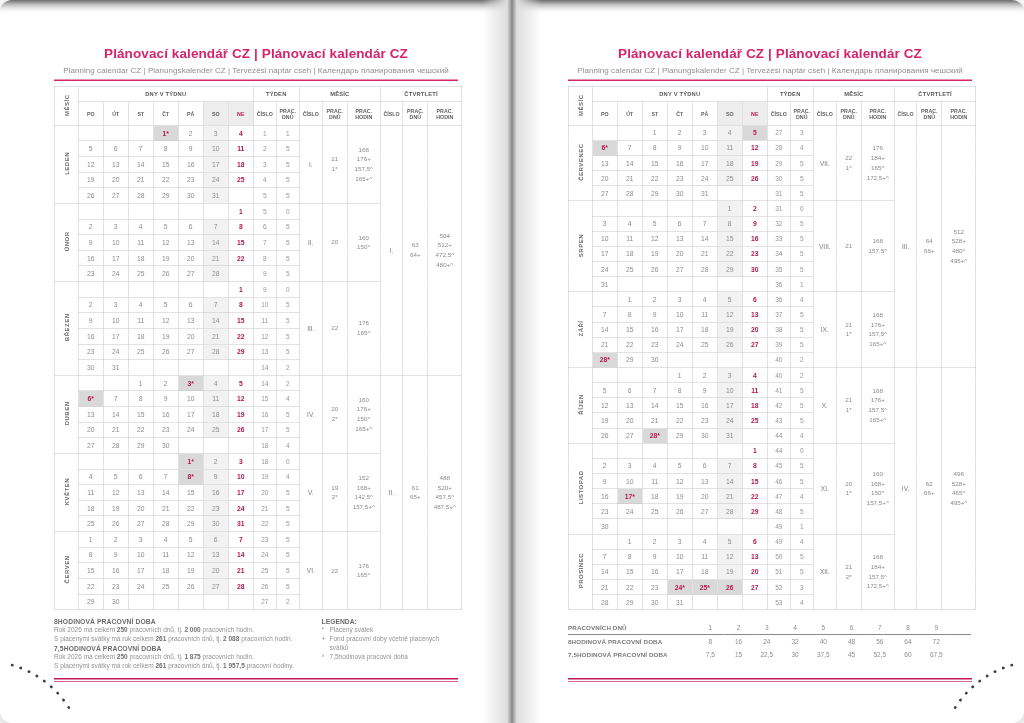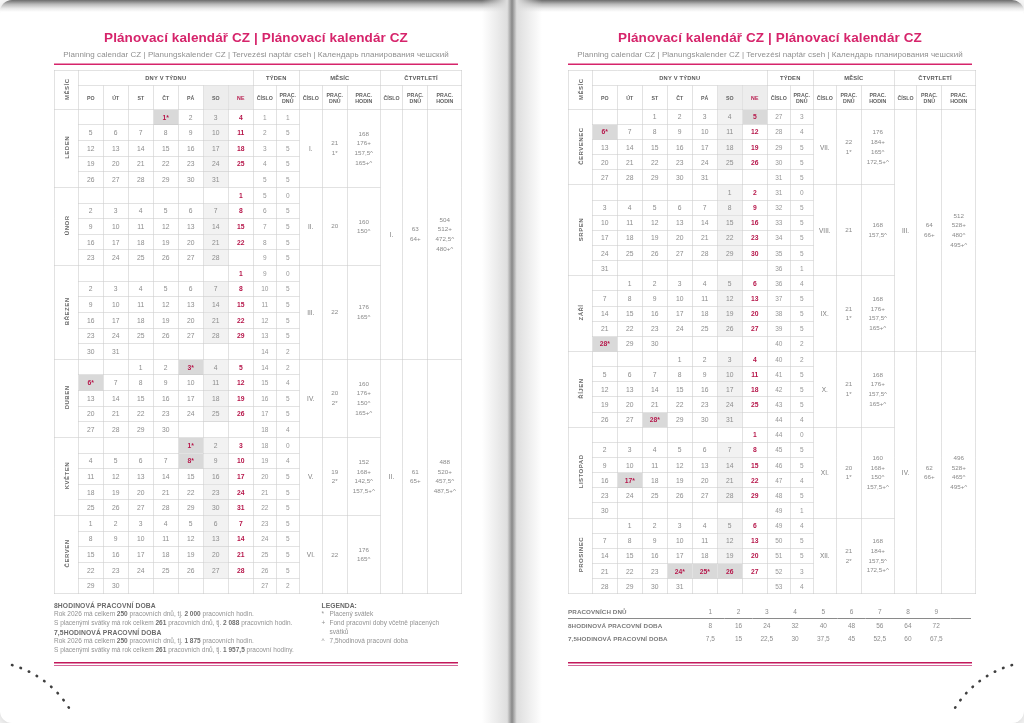--- a/index.html
+++ b/index.html
@@ -15,21 +15,21 @@
   .top-edge{
     position:absolute;top:0;left:0;right:0;height:12px;
     background:linear-gradient(180deg,#6c6c6c 0%,#b9b9b9 35%,#e9e9e9 70%,#ffffff 100%);
     border-radius:14px 14px 0 0;
   }
   .spine{
     position:absolute;top:0;bottom:0;left:482px;width:60px;
     background:linear-gradient(90deg,rgba(255,255,255,0) 0%,#dedede 42%,#8e8e8e 49.4%,#4f4f4f 50%,#8e8e8e 50.6%,#dedede 58%,rgba(255,255,255,0) 100%);
   }
   .corner-dots{position:absolute;pointer-events:none;}
-  .page{position:absolute;top:16px;width:404px;height:690px;}
+  .page{position:absolute;top:32px;width:404px;height:690px;}
   .page-left{left:54px;}
   .page-right{left:568px;}
   .page-inner{width:808px;transform:scale(0.5);transform-origin:0 0;}
 
   .title{
     text-align:center;color:#d6246b;font-weight:bold;font-size:27px;
     letter-spacing:.2px;margin-top:14px;
   }
   .subtitle{
     text-align:center;color:#8f8f8f;font-size:16px;margin-top:8px;letter-spacing:.1px;

